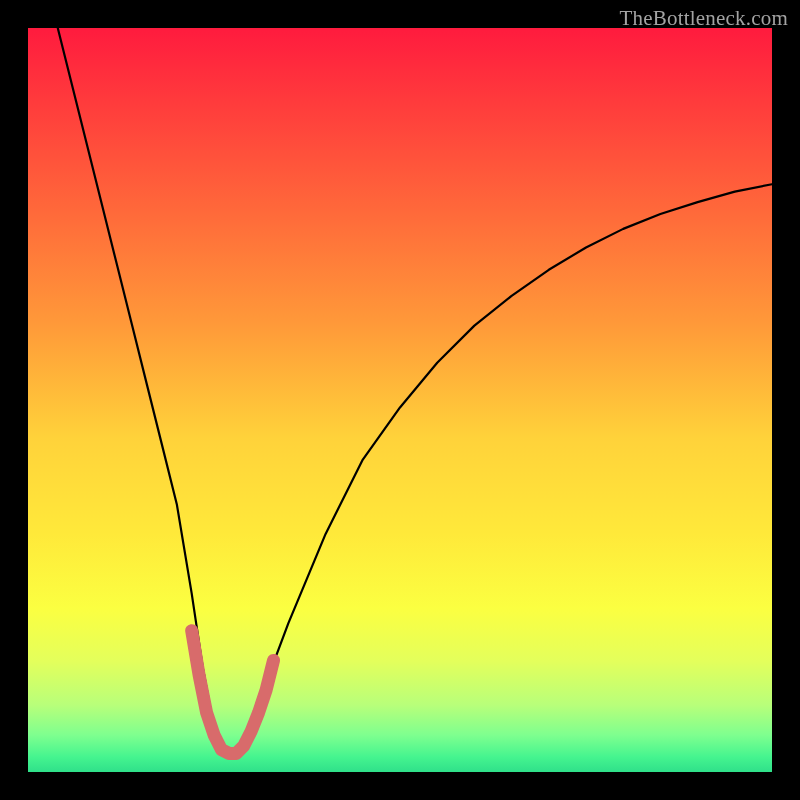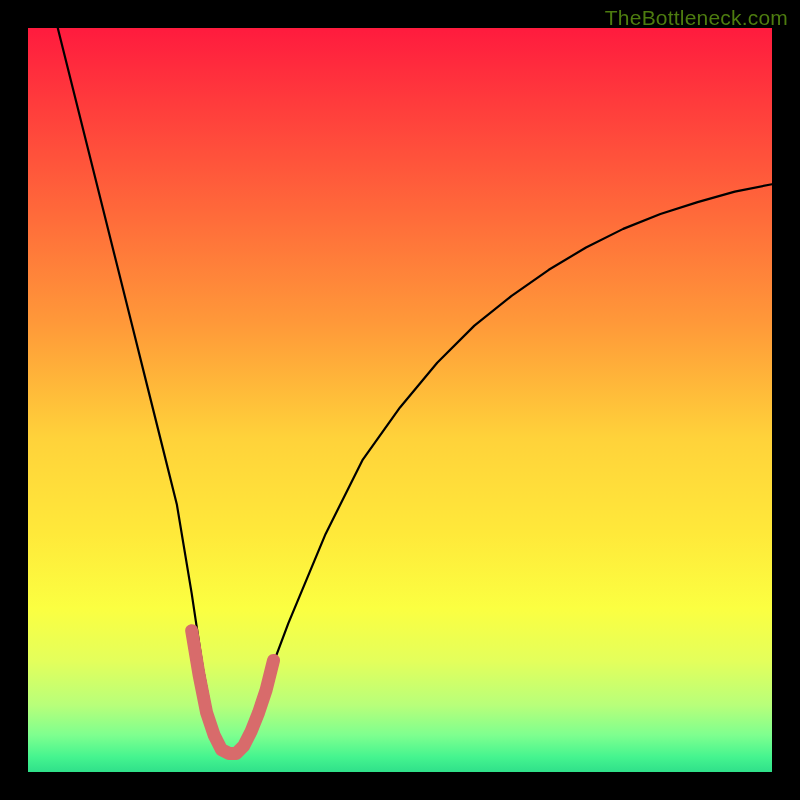--- a/index.html
+++ b/index.html
@@ -28,24 +28,25 @@
       #e4ff5b 85%,
       #b8ff7a 91%,
       #7fff8f 95%,
       #45f48f 98%,
       #2fe08a 100%);
   }
   .watermark {
     position: absolute;
     top: 6px;
     right: 12px;
-    color: #4d7c0f;
+    color: #a3a3a3;
     font-size: 21px;
     letter-spacing: 0.2px;
     font-weight: 400;
+    font-family: Liberation Serif, serif;
   }
   svg.curve {
     position: absolute;
     left: 0;
     top: 0;
     width: 744px;
     height: 744px;
     overflow: visible;
   }
 </style>

